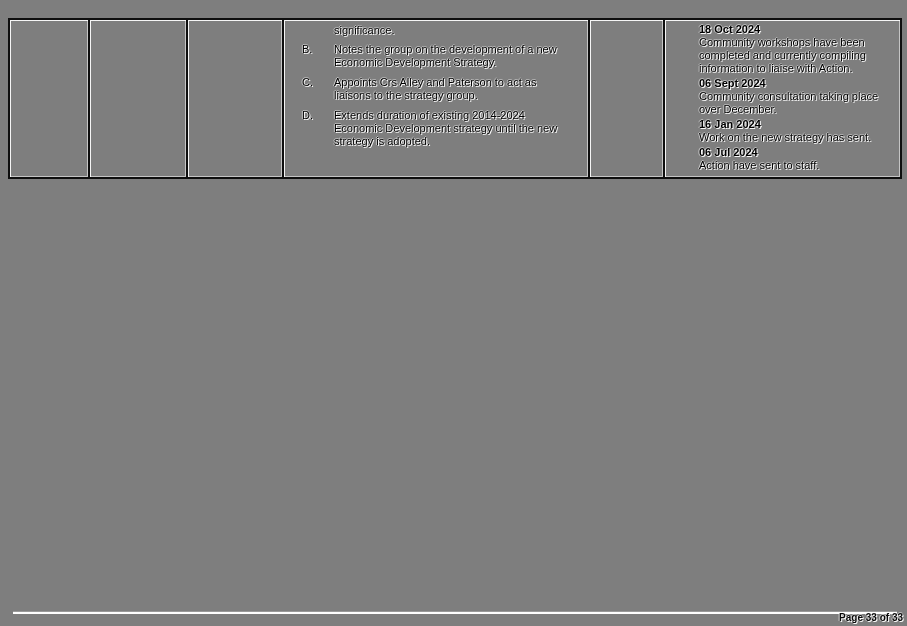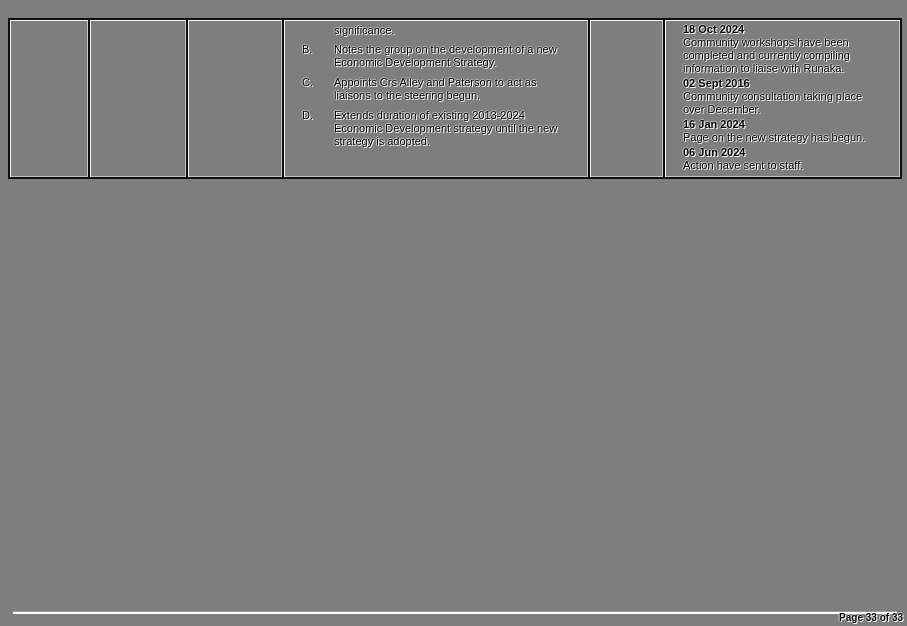--- a/index.html
+++ b/index.html
@@ -50,21 +50,21 @@
     margin: 0 0 7px 2px;
   }
   .res-item .letter {
     flex: 0 0 32px;
   }
   .res-item .text {
     flex: 1 1 auto;
     padding-right: 4px;
   }
   
-  .status-entry { margin: 0 0 2px 2px; }
+  .status-entry { margin: 0 0 2px 18px; }
   .status-entry .date { font-weight: bold; }
   
   .footer-rule {
     position: absolute;
     left: 13px;
     top: 611px;
     width: 884px;
     height: 2px;
     background: #ffffff;
     border-top: 1px solid #9a9a9a;
@@ -101,45 +101,45 @@
       <td></td>
 
       <td>
         <div class="res-intro halo">significance.</div>
         <div class="res-item">
           <span class="letter halo">B.</span>
           <span class="text halo">Notes the group on the development of a new Economic Development Strategy.</span>
         </div>
         <div class="res-item">
           <span class="letter halo">C.</span>
-          <span class="text halo">Appoints Crs Alley and Paterson to act as liaisons to the steering begun.</span>
+          <span class="text halo">Appoints Crs Alley and Paterson to act as liaisons to the strategy group.</span>
         </div>
         <div class="res-item">
           <span class="letter halo">D.</span>
-          <span class="text halo">Extends duration of existing 2013-2024 Economic Development strategy until the new strategy is adopted.</span>
+          <span class="text halo">Extends duration of existing 2014-2024 Economic Development strategy until the new strategy is adopted.</span>
         </div>
       </td>
 
       <td></td>
 
       <td>
         <div class="status-entry">
           <div class="date halo">18 Oct 2024</div>
-          <div class="halo">Community workshops have been completed and currently compiling information to liaise with Runaka.</div>
+          <div class="halo">Community workshops have been completed and currently compiling information to liaise with Action.</div>
         </div>
         <div class="status-entry">
-          <div class="date halo">02 Sept 2016</div>
+          <div class="date halo">06 Sept 2024</div>
           <div class="halo">Community consultation taking place over December.</div>
         </div>
         <div class="status-entry">
           <div class="date halo">16 Jan 2024</div>
-          <div class="halo">Page on the new strategy has begun.</div>
+          <div class="halo">Work on the new strategy has sent.</div>
         </div>
         <div class="status-entry">
-          <div class="date halo">06 Jun 2024</div>
+          <div class="date halo">06 Jul 2024</div>
           <div class="halo">Action have sent to staff.</div>
         </div>
       </td>
     </tr>
   </tbody>
     </table>
 
   <div class="footer-rule"></div>
   <div class="footer-page">Page 33 of 33</div>
 

